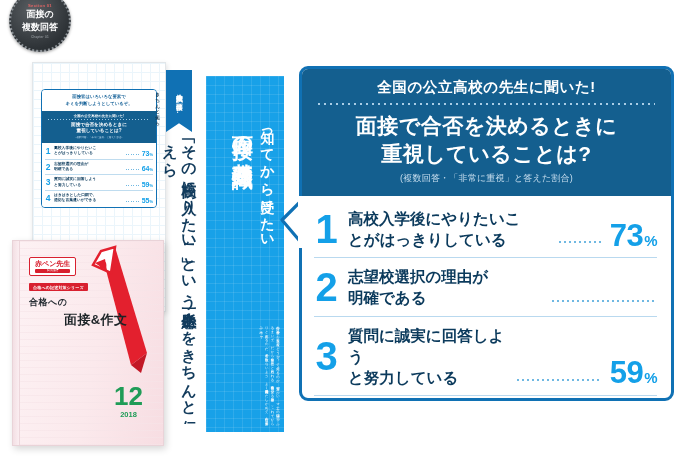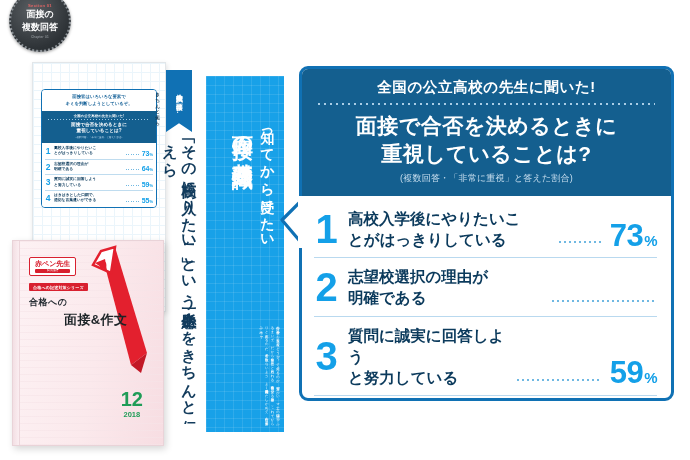--- a/index.html
+++ b/index.html
@@ -145,21 +145,21 @@
     color: #222a30; font-size: 9px; font-weight: bold; letter-spacing: .5px;
   }
   .book-title {
     position: absolute; left: 14px; top: 70px;
     color: #1c2327; font-size: 13px; font-weight: bold;
     line-height: 1.32; letter-spacing: .4px; margin-left: 37px;
   }
   .book-month {
     position: absolute; right: 20px; bottom: 26px; text-align: center;
   }
-  .book-month .bm-num { color: #1f9c57; font-size: 20px; font-weight: bold; line-height: 1; }
+  .book-month .bm-num { color: #1f9c57; font-size: 26px; font-weight: bold; line-height: 1; }
   .book-month .bm-yr  { color: #1f9c57; font-size: 7.5px; font-weight: bold; margin-top: 1px; }
 
   
   .banner {
     position: absolute;
     left: 206px; top: 76px;
     width: 78px; height: 356px;
     background: #18a1e8;
     overflow: hidden;
   }

